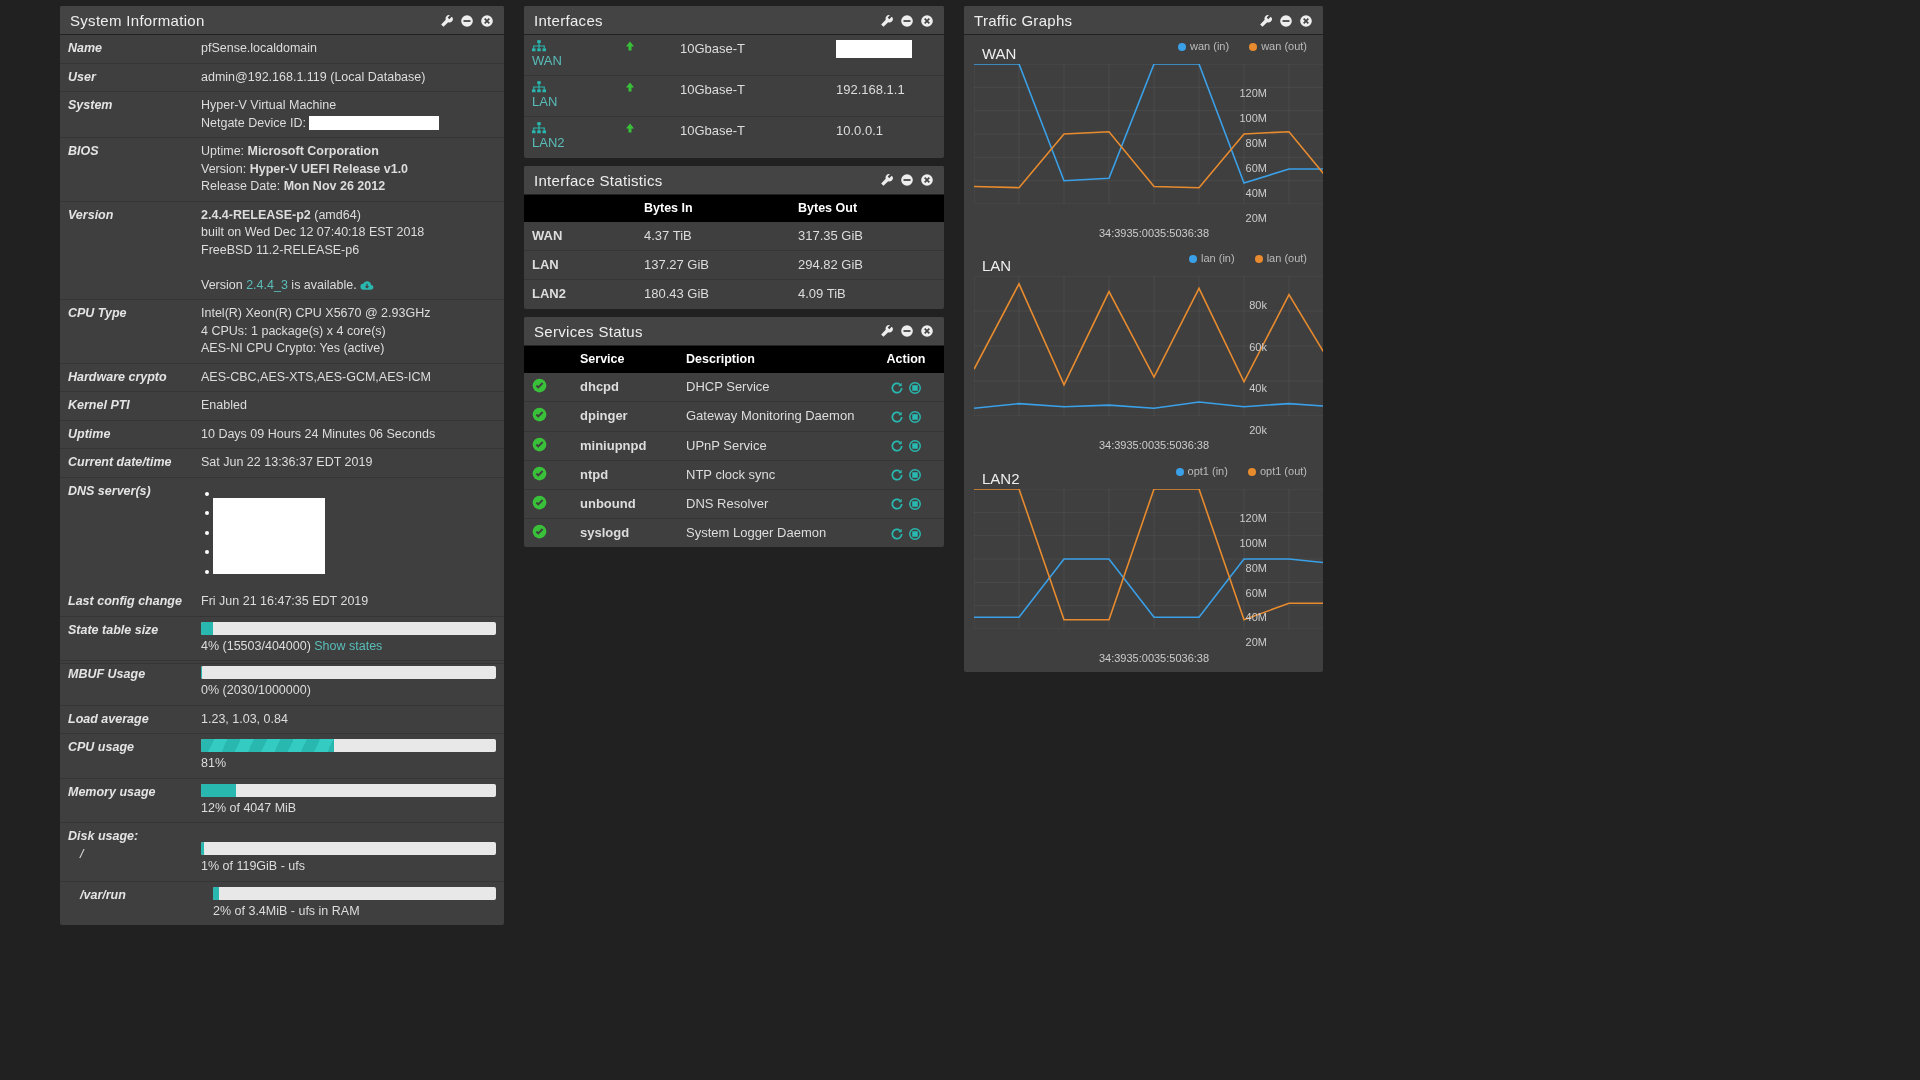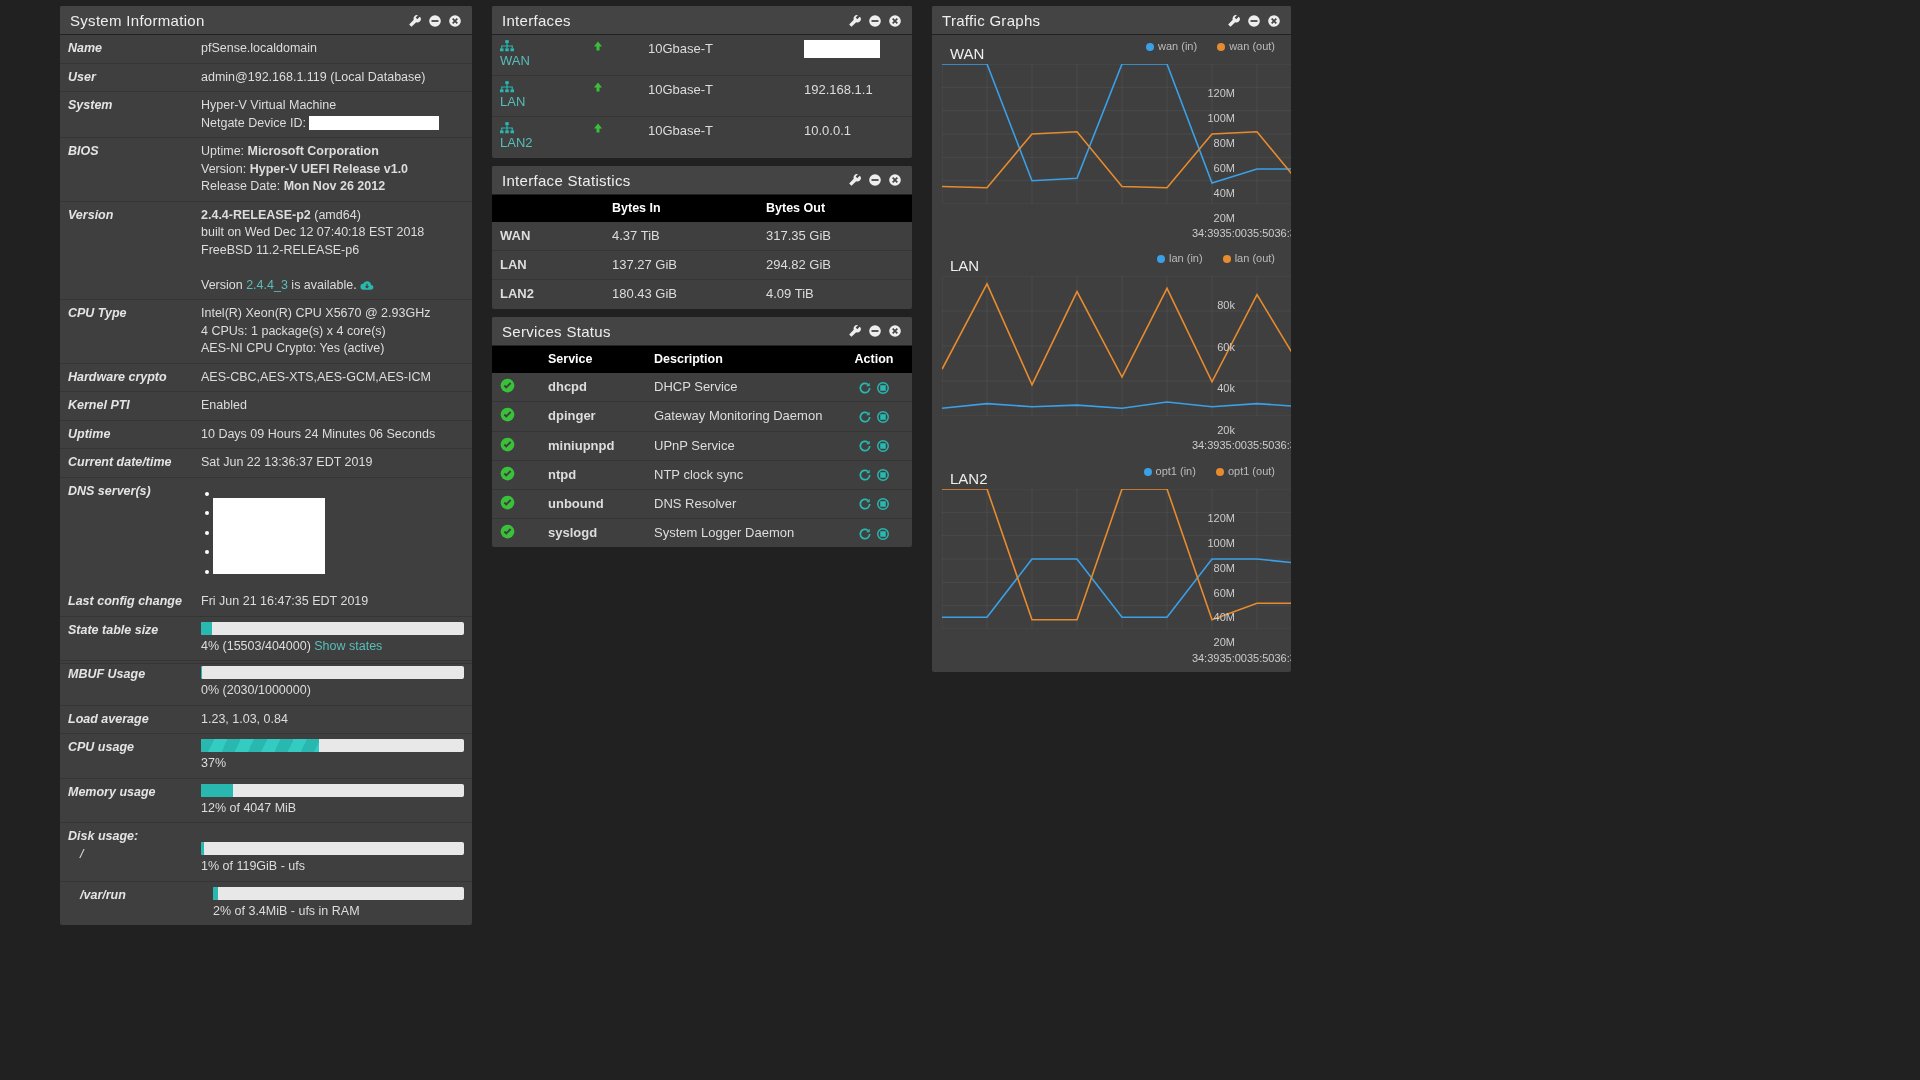--- a/index.html
+++ b/index.html
@@ -1,19 +1,19 @@
 <!DOCTYPE html>
 <html><head>
 <meta charset="utf-8">
 <style>
 html,body{margin:0;padding:0;background:#212121;color:#ddd;font:13px/1.4 -apple-system,BlinkMacSystemFont,"Segoe UI",Arial,sans-serif;width:1920px;height:1080px;overflow:hidden;}
 a{color:#59bdb9;text-decoration:none;}
 .dash{display:flex;gap:20px;padding:6px 60px;}
 .col{display:flex;flex-direction:column;gap:8px;}
-.col1{width:412px;}
+.col1{width:444px;}
 .col2{width:420px;}
 .col3{width:359px;}
 .panel{background:#3f3f3f;border-radius:2px;overflow:hidden;}
 .phead{display:flex;align-items:center;justify-content:space-between;background:#444;padding:4px 10px 3px 10px;border-bottom:1px solid #222;}
 .ptitle{font-family:"Trebuchet MS","Segoe UI",Arial,sans-serif;font-size:15px;letter-spacing:.3px;color:#eee;}
 .picons{display:flex;gap:6px;align-items:center;}
 .picons .ic{width:14px;height:14px;display:inline-flex;align-items:center;justify-content:center;color:#eee;cursor:pointer;}
 .row{display:flex;border-bottom:1px solid #353535;padding:5px 8px;}
 .row:last-child{border-bottom:none;}
 .klabel{width:133px;font-weight:700;font-size:12.5px;color:#e4e4e4;font-style:italic;}
@@ -39,21 +39,21 @@
 .s-ds{flex:1;}
 .s-ac{width:60px;text-align:center;padding-right:10px;}
 .green{color:#3ac13a;}
 .teal{color:#29b8af;}
 svg{display:block;}
 .chartwrap{position:relative;padding:4px 8px 0 8px;}
 .ctitle{font-size:15px;color:#eee;padding:4px 4px 0 10px;font-family:"Trebuchet MS",Arial,sans-serif;}
 .legend{position:absolute;top:4px;right:16px;font-size:11px;color:#bbb;}
 .legend span{margin-left:10px;}
 .lg-dot{display:inline-block;width:8px;height:8px;border-radius:50%;margin-right:4px;vertical-align:middle;}
-.xlabels{display:flex;justify-content:flex-end;font-size:11px;color:#ccc;padding:2px 2px 6px 2px;}
+.xlabels{display:flex;justify-content:center;font-size:11px;color:#ccc;padding:2px 2px 6px 2px;}
 .ylabels{position:absolute;right:12px;top:22px;height:140px;display:flex;flex-direction:column;justify-content:space-between;font-size:11px;color:#ccc;text-align:right;}
 .plotbox{position:relative;height:160px;margin:0 36px 0 2px;}
 .ic svg{width:14px;height:14px;}
 .sitemap svg{width:14px;height:12px;}
 .upic svg{width:12px;height:12px;}
 </style>
 </head>
 <body>
 
 <div class="dash">
@@ -173,21 +173,21 @@
             </div><span>0% (2030/1000000)</span></div>
         </div>
    <div class="row">
           <div class="klabel">Load average</div>
           <div class="kval">1.23, 1.03, 0.84</div>
         </div>
    <div class="row">
           <div class="klabel">CPU usage</div>
     <div class="kval"><div class="bar">
               <div class="fill str" style="width:45%"></div>
-            </div><span>37%</span></div>
+            </div><span>81%</span></div>
         </div>
    <div class="row">
           <div class="klabel">Memory usage</div>
     <div class="kval"><div class="bar">
               <div class="fill" style="width:12%"></div>
             </div><span>12% of 4047 MiB</span></div>
         </div>
    <div class="row">
           <div class="klabel"><span>Disk usage:</span><br><span style="font-weight:400;padding-left:12px">/</span></div>
     <div class="kval"><div class="bar" style="margin-top:14px">

